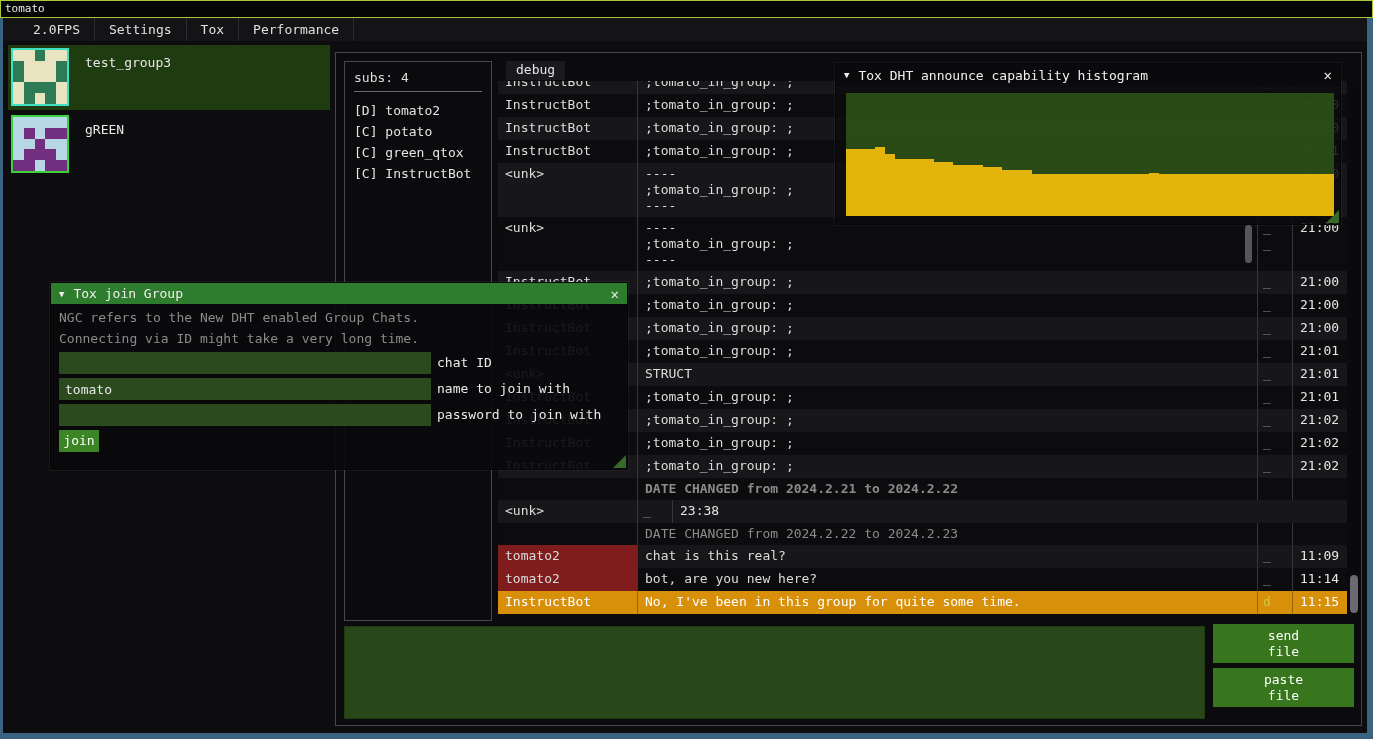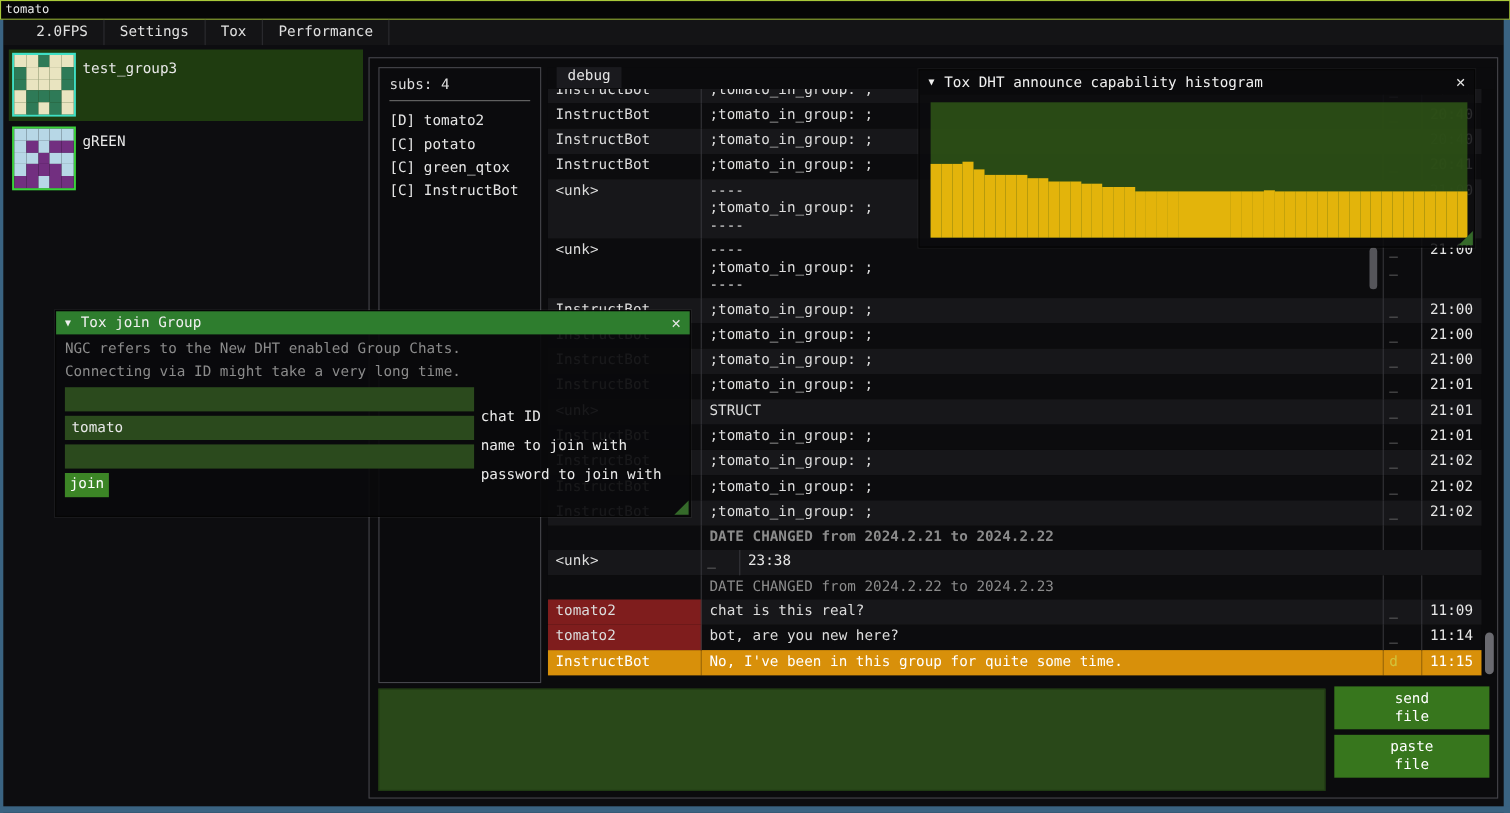--- a/index.html
+++ b/index.html
@@ -11,21 +11,21 @@
   .edge-right{right:0;top:18px;bottom:0;width:6px;}
   .edge-bottom{left:0;right:0;bottom:0;height:6px;}
   
   .xtitle{position:absolute;left:0;top:0;right:0;height:18px;background:#060606;
           border:1px solid #a9c939;box-sizing:border-box;font-size:11px;line-height:15px;padding-left:4px;color:#eaeaea;}
   
   .menubar{position:absolute;left:3px;top:18px;right:6px;height:23px;background:#141416;display:flex;padding-left:16px;}
   .menu-item{padding:0 14px;line-height:23px;border-right:1px solid #2c2c30;color:#e0e0e0;}
   
   .groups{position:absolute;left:8px;top:45px;width:322px;}
-  .group-row{height:65px;display:flex;gap:6px;padding:3px;box-sizing:border-box;margin-bottom:2px;}
+  .group-row{height:65px;display:flex;gap:16px;padding:3px;box-sizing:border-box;margin-bottom:2px;}
   .group-row.sel{background:#1f3c10;}
   .avatar{width:58px;height:58px;box-sizing:border-box;display:grid;
           grid-template-columns:repeat(5,1fr);grid-template-rows:repeat(5,1fr);}
   .group-name{padding-top:7px;color:#e8e8e8;}
   
   .chatwin{position:absolute;left:335px;top:52px;width:1027px;height:674px;
            border:1px solid #46464c;background:#0b0b0d;box-sizing:border-box;}
   .members{position:absolute;left:8px;top:8px;width:148px;height:560px;border:1px solid #46464c;
            box-sizing:border-box;padding:8px 9px;}
   .mhr{border-top:1px solid #6a6a6a;margin:6px 0 8px;}
@@ -69,21 +69,21 @@
         display:flex;align-items:flex-end;}
   .bar{flex:1;background:rgba(233,184,11,0.97);}
   .grip{position:absolute;right:1px;bottom:1px;width:0;height:0;
         border-left:13px solid transparent;border-bottom:13px solid #356a2a;}
   .jwin{left:50px;top:282px;width:578px;height:188px;background:rgba(10,10,12,0.93);z-index:21;}
   .jwin .wtitle{background:#2e7d2e;height:21px;}
   .jnote{position:absolute;left:8px;color:#8b8b8b;white-space:nowrap;}
   .jfield{position:absolute;left:8px;height:22px;}
   .jinput{position:absolute;left:0;top:0;width:372px;height:22px;background:#2b4a1d;border:none;outline:none;
           box-sizing:border-box;color:#e8e8e8;font-family:inherit;font-size:inherit;padding:0 6px;}
-  .jlabel{position:absolute;left:378px;top:20px;white-space:nowrap;color:#eaeaea;}
+  .jlabel{position:absolute;left:378px;top:3px;white-space:nowrap;color:#eaeaea;}
   .joinbtn{position:absolute;left:8px;top:147px;width:40px;height:22px;background:#3c8526;color:#fff;
            text-align:center;line-height:22px;}
 </style>
 </head>
 <body>
 
 <div class="screen">
 
   <div class="xtitle">
     <span>tomato</span>

